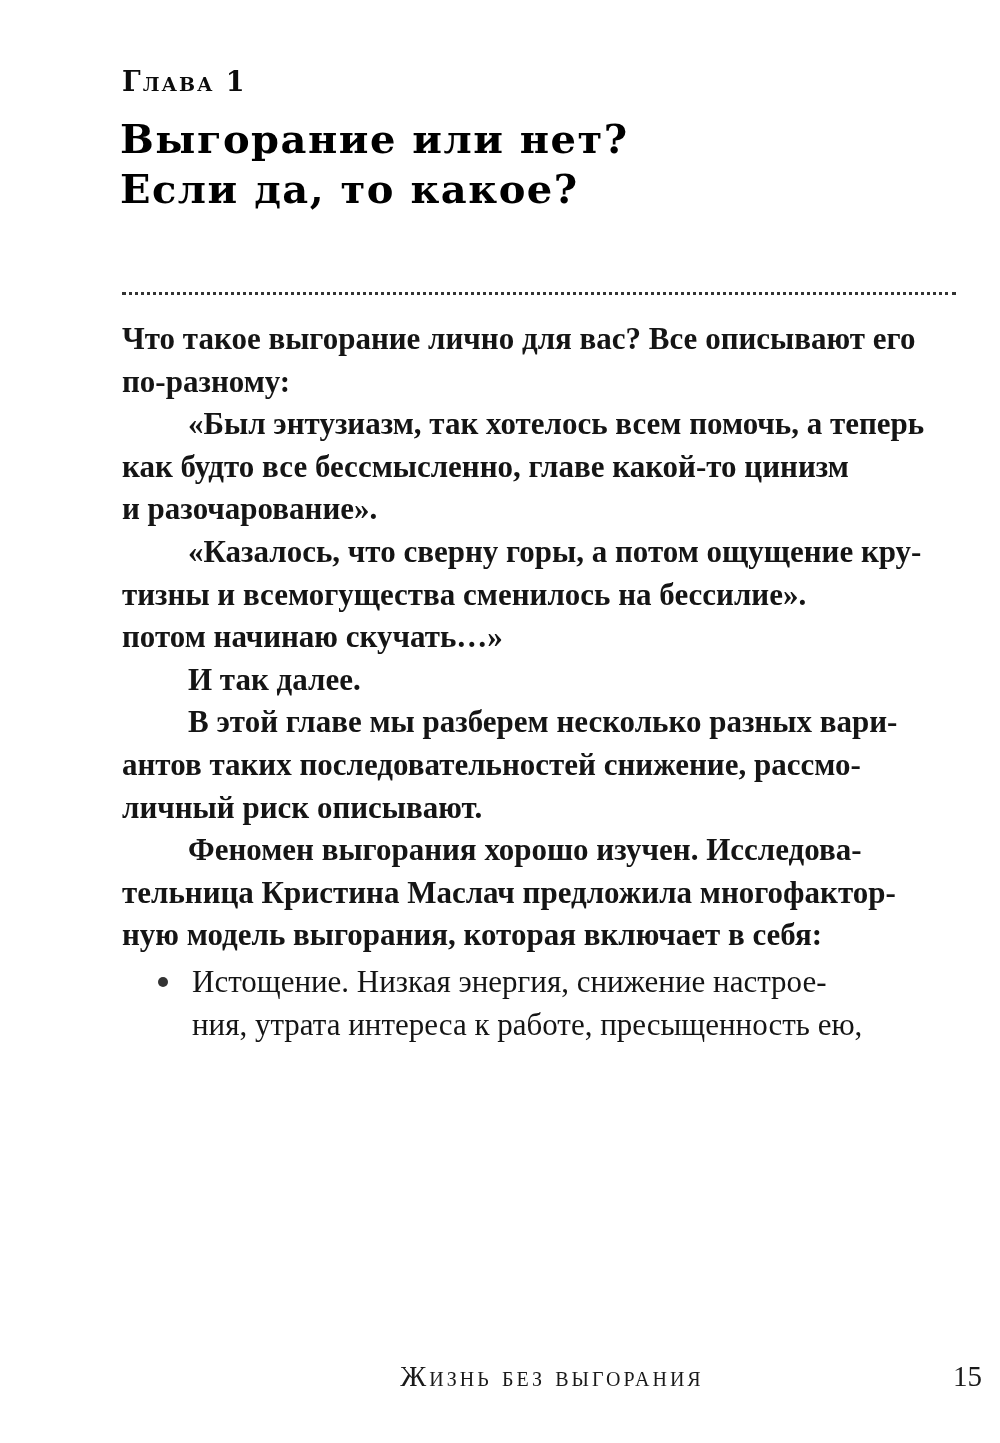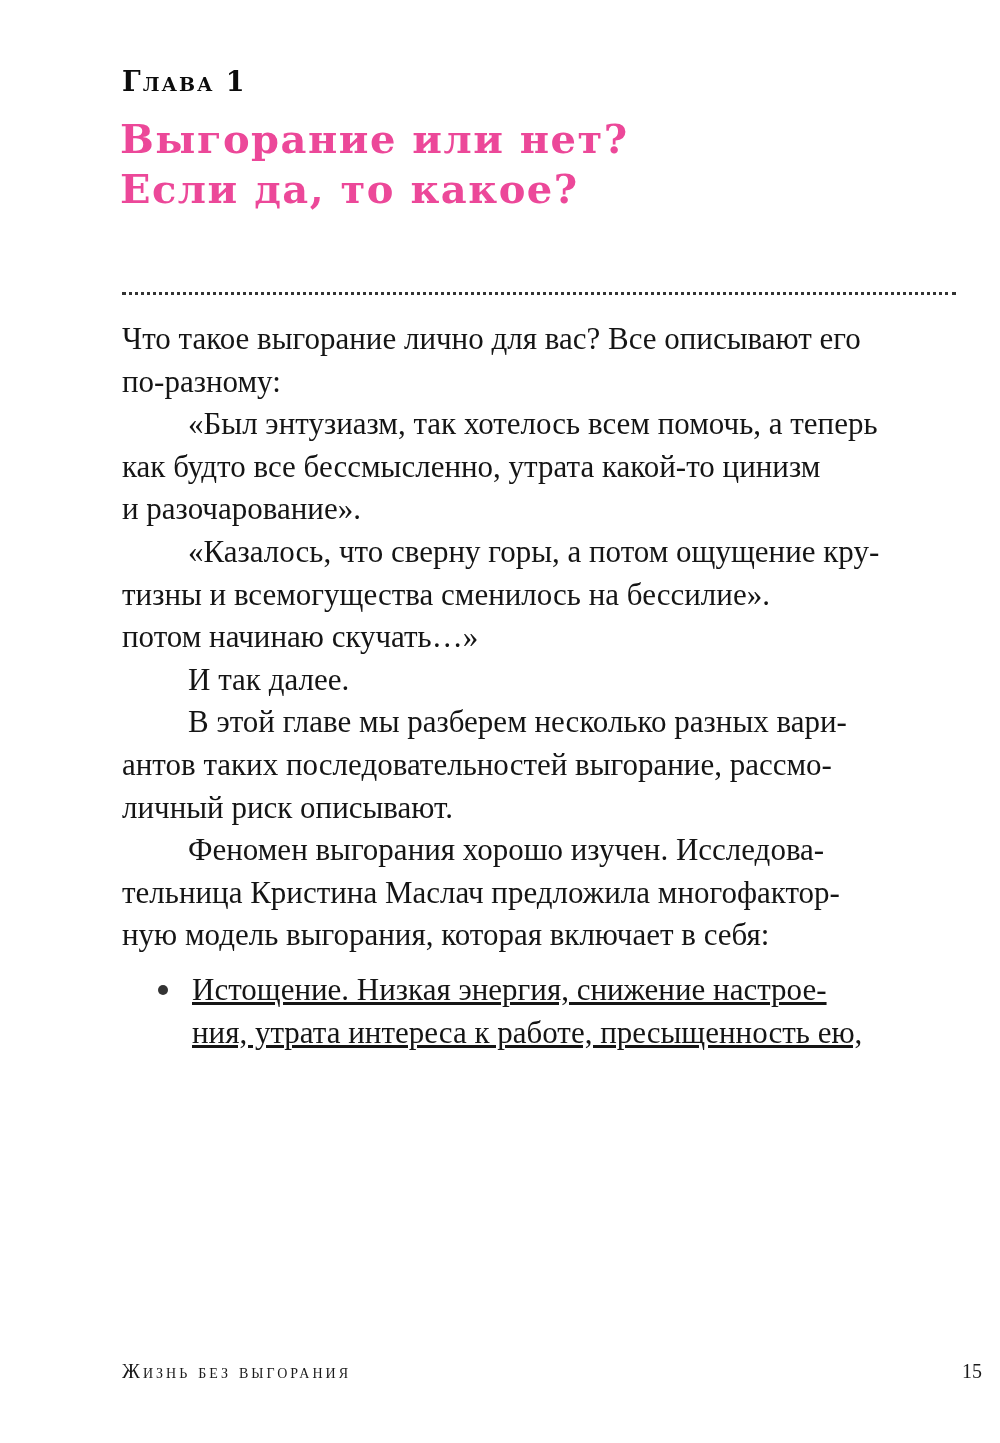--- a/index.html
+++ b/index.html
@@ -33,21 +33,21 @@
     }
     .chapter-title {
       position: absolute;
       left: 104px;
       top: 114px;
       font-family: "DejaVu Serif", serif;
       font-weight: bold;
       font-size: 40px;
       line-height: 50px;
       letter-spacing: 1.5px;
-      color: #ec4899;
+      color: #000000;
       margin: 0;
     }
     .chapter-title span { display: block; white-space: nowrap; }
     .dotted-rule {
       position: absolute;
       left: 106px;
       top: 292px;
       width: 834px;
       height: 0;
       border-top: 3px dotted #333333;
@@ -60,27 +60,27 @@
       font-family: "Liberation Serif", serif;
       font-size: 31px;
       line-height: 42.6px;
       color: #151515;
     }
     .body-text p {
       margin: 0;
       text-align: justify;
       text-align-last: left;
       white-space: normal;
+      font-weight: bold;
     }
     .body-text .line { display: block; white-space: nowrap; }
     .bullets {
       list-style: none;
-      margin: 12px 0 0 0;
+      margin: 4px 0 0 0;
       padding: 0;
-      text-decoration: underline;
     }
     .bullets li {
       position: relative;
       padding-left: 70px;
       margin-bottom: 8px;
     }
     .bullet-dot {
       position: absolute;
       left: 36px;
       top: 16px;
@@ -88,22 +88,23 @@
       height: 10px;
       border-radius: 50%;
       background: #333333;
     }
     .footer {
       position: absolute;
       left: 106px;
       right: 60px;
       top: 1360px;
       font-family: "Liberation Serif", serif;
-      font-size: 20px;
+      font-size: 29px;
       color: #1a1a1a;
+      text-align: center;
     }
     .footer-title {
       letter-spacing: 3px;
       font-variant: small-caps;
     }
     .page-number {
       position: absolute;
       right: 0;
       top: 0;
     }
@@ -122,36 +123,36 @@
 
   <div class="dotted-rule"></div>
 
   <div class="body-text">
     <p>
       <span class="line">Что такое выгорание лично для вас? Все описывают его</span>
       <span class="line">по-разному:</span>
     </p>
     <p>
       <span class="line" style="padding-left:66px">«Был энтузиазм, так хотелось всем помочь, а теперь</span>
-      <span class="line">как будто все бессмысленно, утрата какой-то цинизм</span>
+      <span class="line">как будто все бессмысленно, главе какой-то цинизм</span>
       <span class="line">и разочарование».</span>
     </p>
     <p>
       <span class="line" style="padding-left:66px">«Казалось, что сверну горы, а потом ощущение кру-</span>
       <span class="line">тизны и всемогущества сменилось на бессилие».</span>
     </p>
     <p>
       <span class="line">потом начинаю скучать…»</span>
     </p>
     <p>
       <span class="line" style="padding-left:66px">И так далее.</span>
     </p>
     <p>
       <span class="line" style="padding-left:66px">В этой главе мы разберем несколько разных вари-</span>
-      <span class="line">антов таких последовательностей выгорание, рассмо-</span>
+      <span class="line">антов таких последовательностей снижение, рассмо-</span>
       <span class="line">личный риск описывают.</span>
     </p>
     <p>
       <span class="line" style="padding-left:66px">Феномен выгорания хорошо изучен. Исследова-</span>
       <span class="line">тельница Кристина Маслач предложила многофактор-</span>
       <span class="line">ную модель выгорания, которая включает в себя:</span>
     </p>
 
     <ul class="bullets">
       <li>

